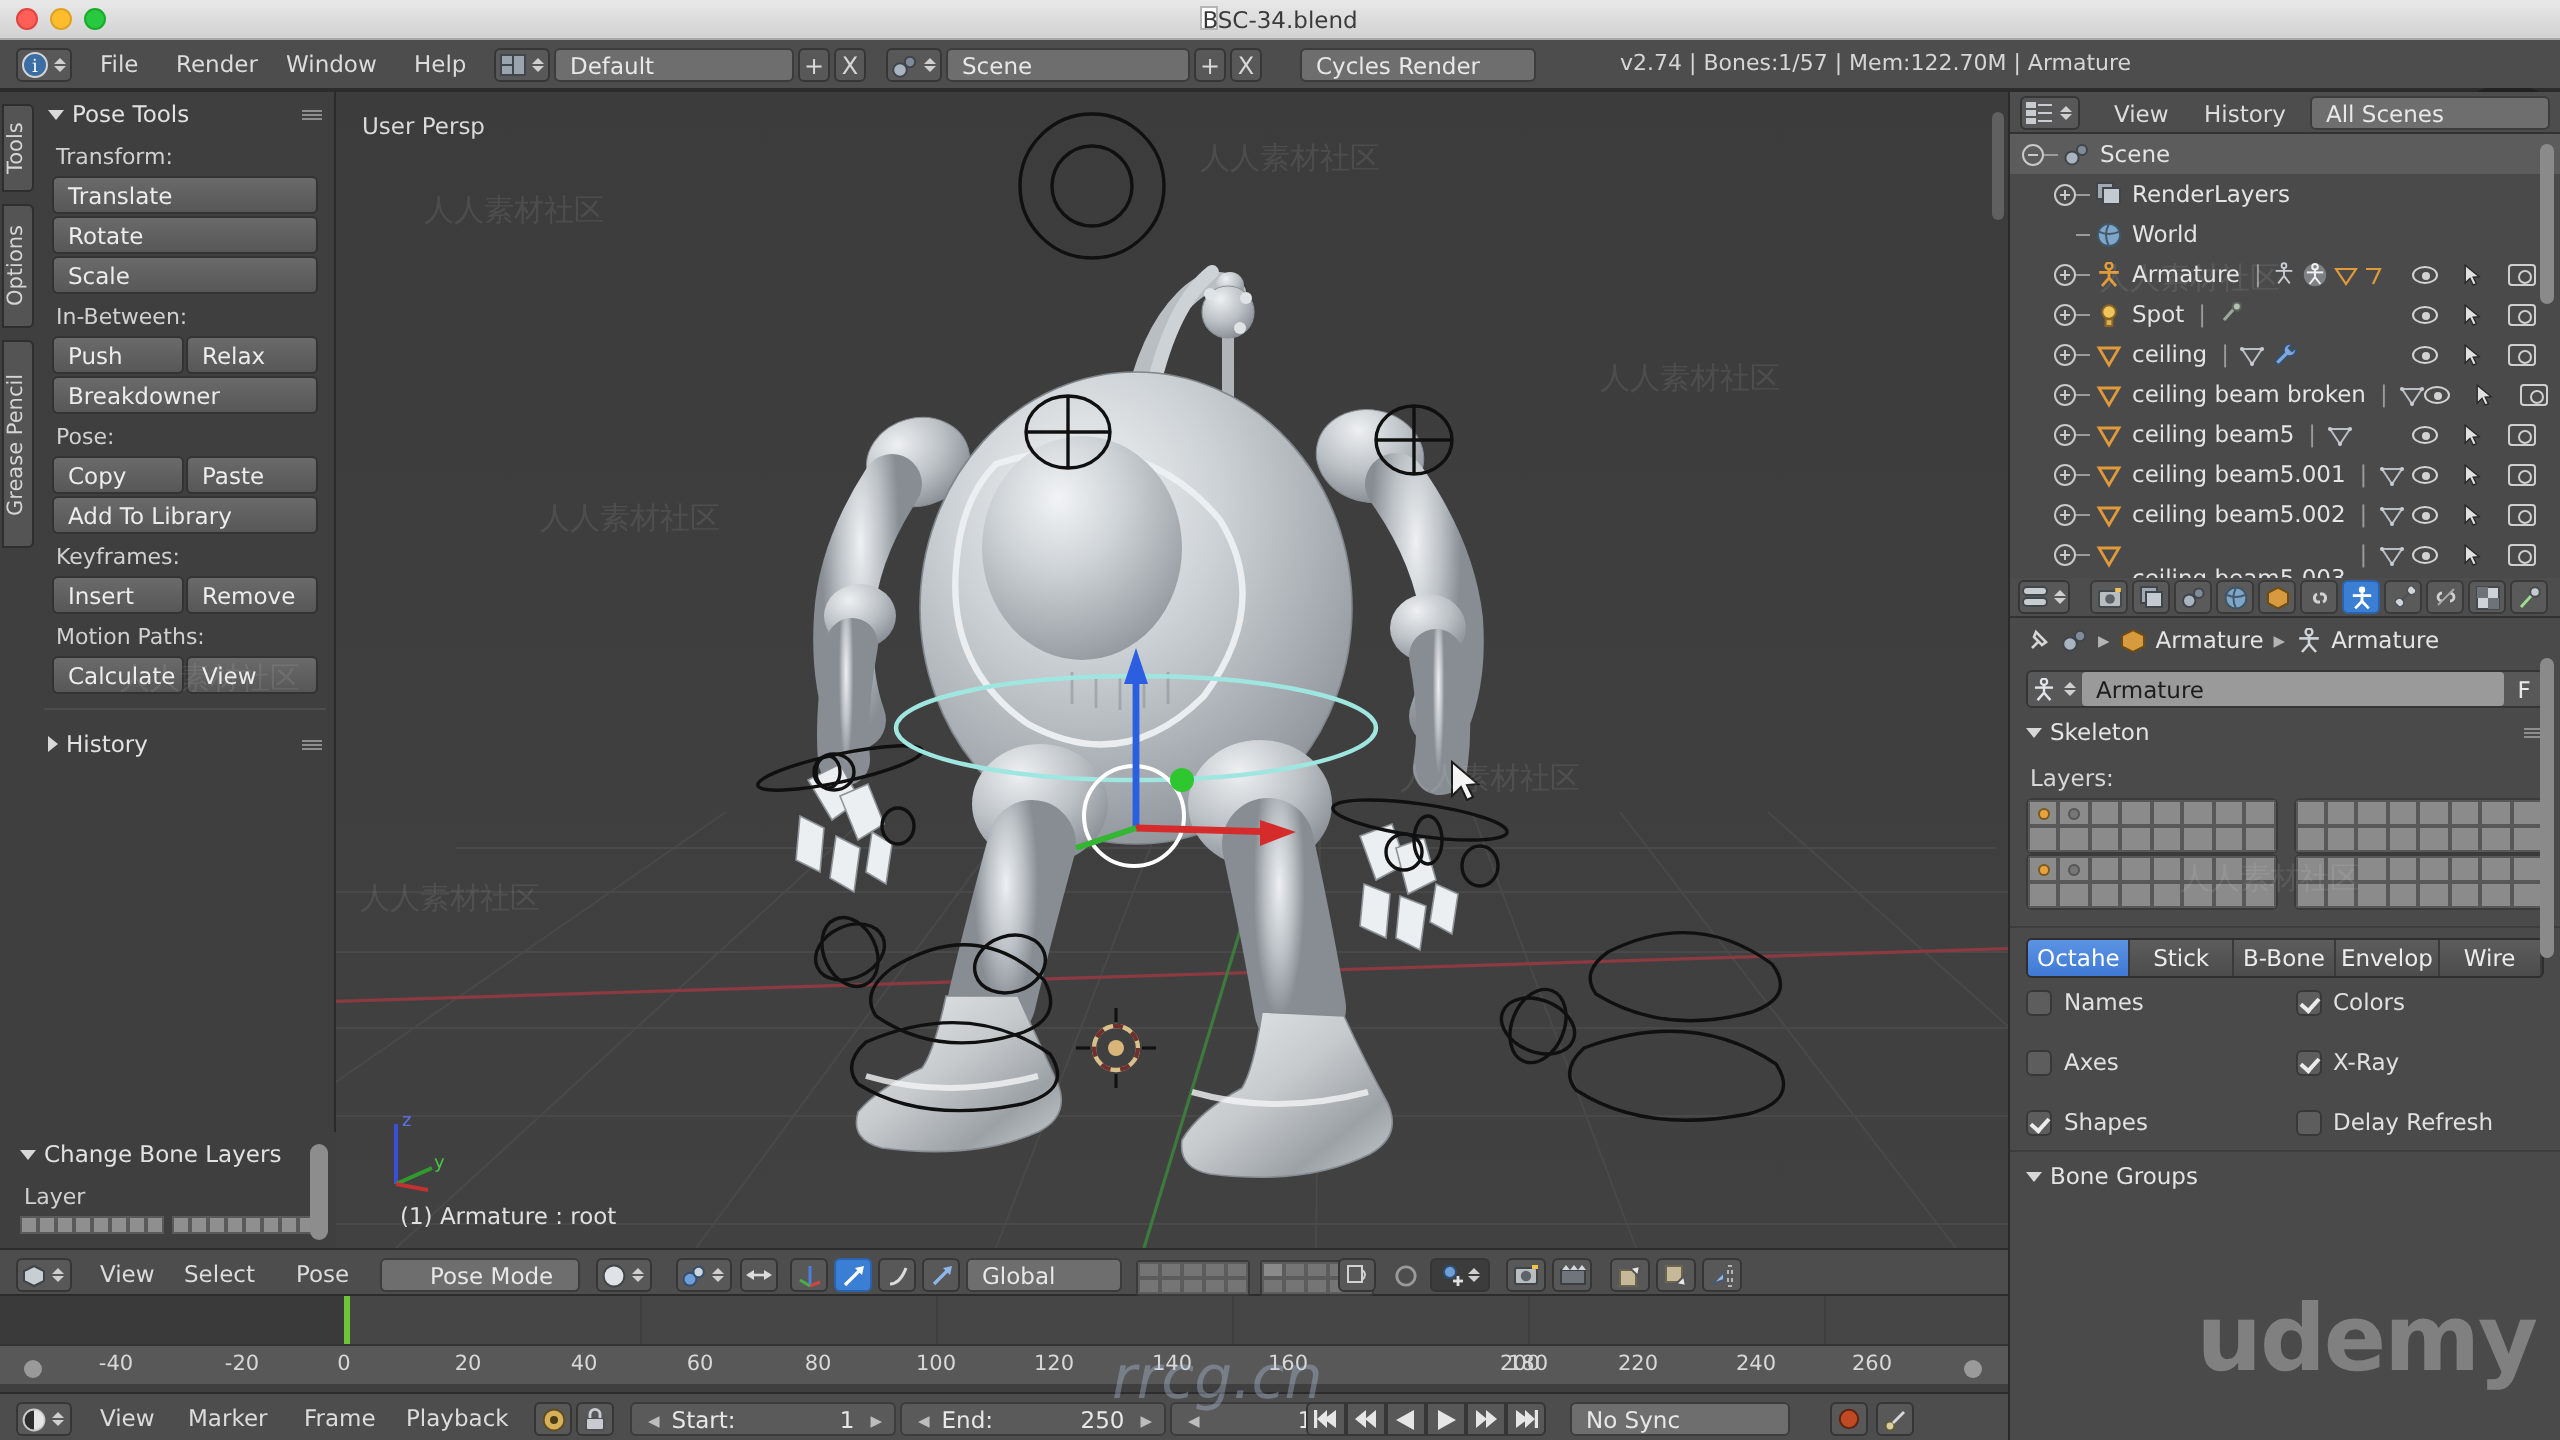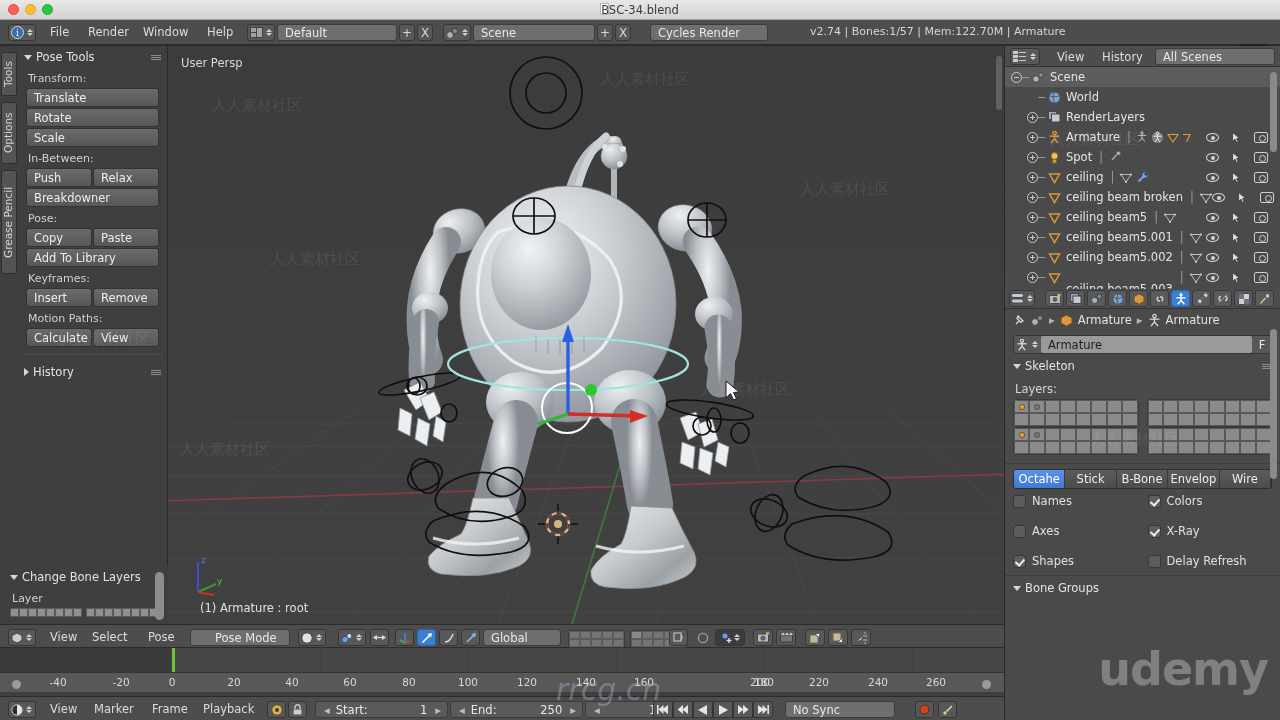--- a/index.html
+++ b/index.html
@@ -833,44 +833,44 @@
           <span style="display:flex;align-items:center;">
             <svg width="13" height="12" viewBox="0 0 13 12">
               <circle cx="4" cy="8" r="3.3" fill="#aab4c0" stroke="#3f454b"></circle>
               <circle cx="9" cy="4" r="2.5" fill="#7f8b98" stroke="#3f454b"></circle>
             </svg>
           </span>
           <span style="margin-left:5px;white-space:nowrap;">Scene</span>
         </div>
         <div class="ot-row">
           <div style="width:22px;flex:none;"></div>
+          <div class="disc plus"></div>
+          <div class="dash"></div>
+          <div style="width:3px;flex:none;"></div>
+          <span style="display:flex;align-items:center;">
+            <svg width="13" height="12" viewBox="0 0 13 12">
+              <rect x="0.5" y="0.5" width="8" height="8" fill="#9fa9b4" stroke="#41464b"></rect>
+              <rect x="3.5" y="3" width="8.5" height="8" fill="#c3cad1" stroke="#41464b"></rect>
+            </svg>
+          </span>
+          <span style="margin-left:5px;white-space:nowrap;">RenderLayers</span>
+        </div>
+        <div class="ot-row">
+          <div style="width:22px;flex:none;"></div>
           <div style="width:11px;flex:none;"></div>
           <div class="dash"></div>
           <div style="width:3px;flex:none;"></div>
           <span style="display:flex;align-items:center;">
             <svg width="13" height="13" viewBox="0 0 13 13">
               <circle cx="6.5" cy="6.5" r="5.6" fill="#7ea6c9" stroke="#3f5568"></circle>
               <path d="M1.3 4.8 q5.2 2.3 10.4 0" fill="none" stroke="#44586a"></path>
               <path d="M6.5 0.9 q-3 5.6 0 11.2" fill="none" stroke="#44586a"></path>
             </svg>
           </span>
           <span style="margin-left:5px;white-space:nowrap;">World</span>
-        </div>
-        <div class="ot-row">
-          <div style="width:22px;flex:none;"></div>
-          <div class="disc plus"></div>
-          <div class="dash"></div>
-          <div style="width:3px;flex:none;"></div>
-          <span style="display:flex;align-items:center;">
-            <svg width="13" height="12" viewBox="0 0 13 12">
-              <rect x="0.5" y="0.5" width="8" height="8" fill="#9fa9b4" stroke="#41464b"></rect>
-              <rect x="3.5" y="3" width="8.5" height="8" fill="#c3cad1" stroke="#41464b"></rect>
-            </svg>
-          </span>
-          <span style="margin-left:5px;white-space:nowrap;">RenderLayers</span>
         </div>
         <div class="ot-row">
           <div style="width:22px;flex:none;"></div>
           <div class="disc plus"></div>
           <div class="dash"></div>
           <div style="width:3px;flex:none;"></div>
           <span style="display:flex;align-items:center;">
             <svg width="13" height="13" viewBox="0 0 13 13">
               <circle cx="6.5" cy="2" r="1.7" fill="none" stroke="#e09a3a" stroke-width="1.3"></circle>
               <line x1="6.5" y1="3.8" x2="6.5" y2="8" stroke="#e09a3a" stroke-width="1.4"></line>

